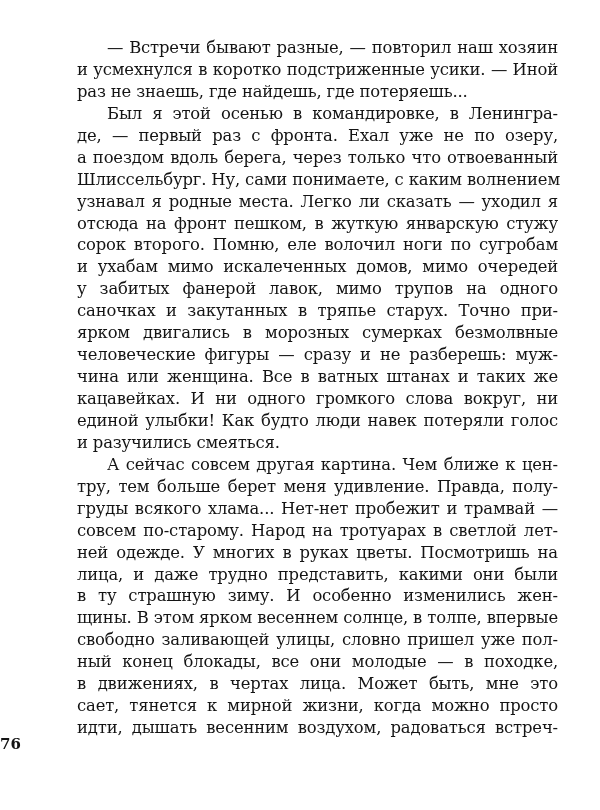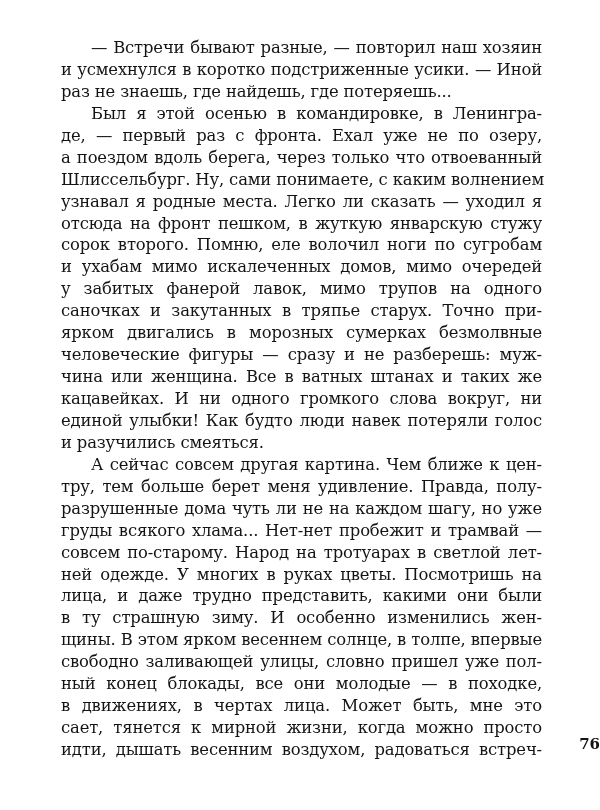--- a/index.html
+++ b/index.html
@@ -8,21 +8,21 @@
       background: #ffffff;
     }
     body {
       width: 600px;
       height: 810px;
       position: relative;
       overflow: hidden;
     }
     .page {
       position: absolute;
-      left: 61px;
+      left: 77px;
       top: 37px;
       width: 481px;
       color: #141414;
       font-family: "DejaVu Serif", serif;
       font-size: 16.4px;
       line-height: 21.95px;
     }
     .line {
       display: block;
       white-space: nowrap;
@@ -36,21 +36,21 @@
       padding-left: 30px;
     }
     .line.last {
       text-align-last: left;
     }
     .page-number {
       position: absolute;
       left: 0;
       width: 600px;
       top: 735px;
-      text-align: right;
+      text-align: left;
       font-family: "DejaVu Serif", serif;
       font-size: 15px;
       font-weight: bold;
       color: #141414;
     }
   </style>
 </head>
 <body>
 
 <div class="page">
@@ -76,21 +76,20 @@
     <span class="line">человеческие фигуры — сразу и не разберешь: муж-</span>
     <span class="line">чина или женщина. Все в ватных штанах и таких же</span>
     <span class="line">кацавейках. И ни одного громкого слова вокруг, ни</span>
     <span class="line">единой улыбки! Как будто люди навек потеряли голос</span>
     <span class="line last">и разучились смеяться.</span>
   </div>
 
   <div>
     <span class="line indent">А сейчас совсем другая картина. Чем ближе к цен-</span>
     <span class="line">тру, тем больше берет меня удивление. Правда, полу-</span>
-    <span class="line">разрушенные дома чуть ли не на каждом шагу, но уже</span>
     <span class="line">груды всякого хлама... Нет-нет пробежит и трамвай —</span>
     <span class="line">совсем по-старому. Народ на тротуарах в светлой лет-</span>
     <span class="line">ней одежде. У многих в руках цветы. Посмотришь на</span>
     <span class="line">лица, и даже трудно представить, какими они были</span>
     <span class="line">в ту страшную зиму. И особенно изменились жен-</span>
     <span class="line">щины. В этом ярком весеннем солнце, в толпе, впервые</span>
     <span class="line">свободно заливающей улицы, словно пришел уже пол-</span>
     <span class="line">ный конец блокады, все они молодые — в походке,</span>
     <span class="line">в движениях, в чертах лица. Может быть, мне это</span>
     <span class="line">сает, тянется к мирной жизни, когда можно просто</span>

